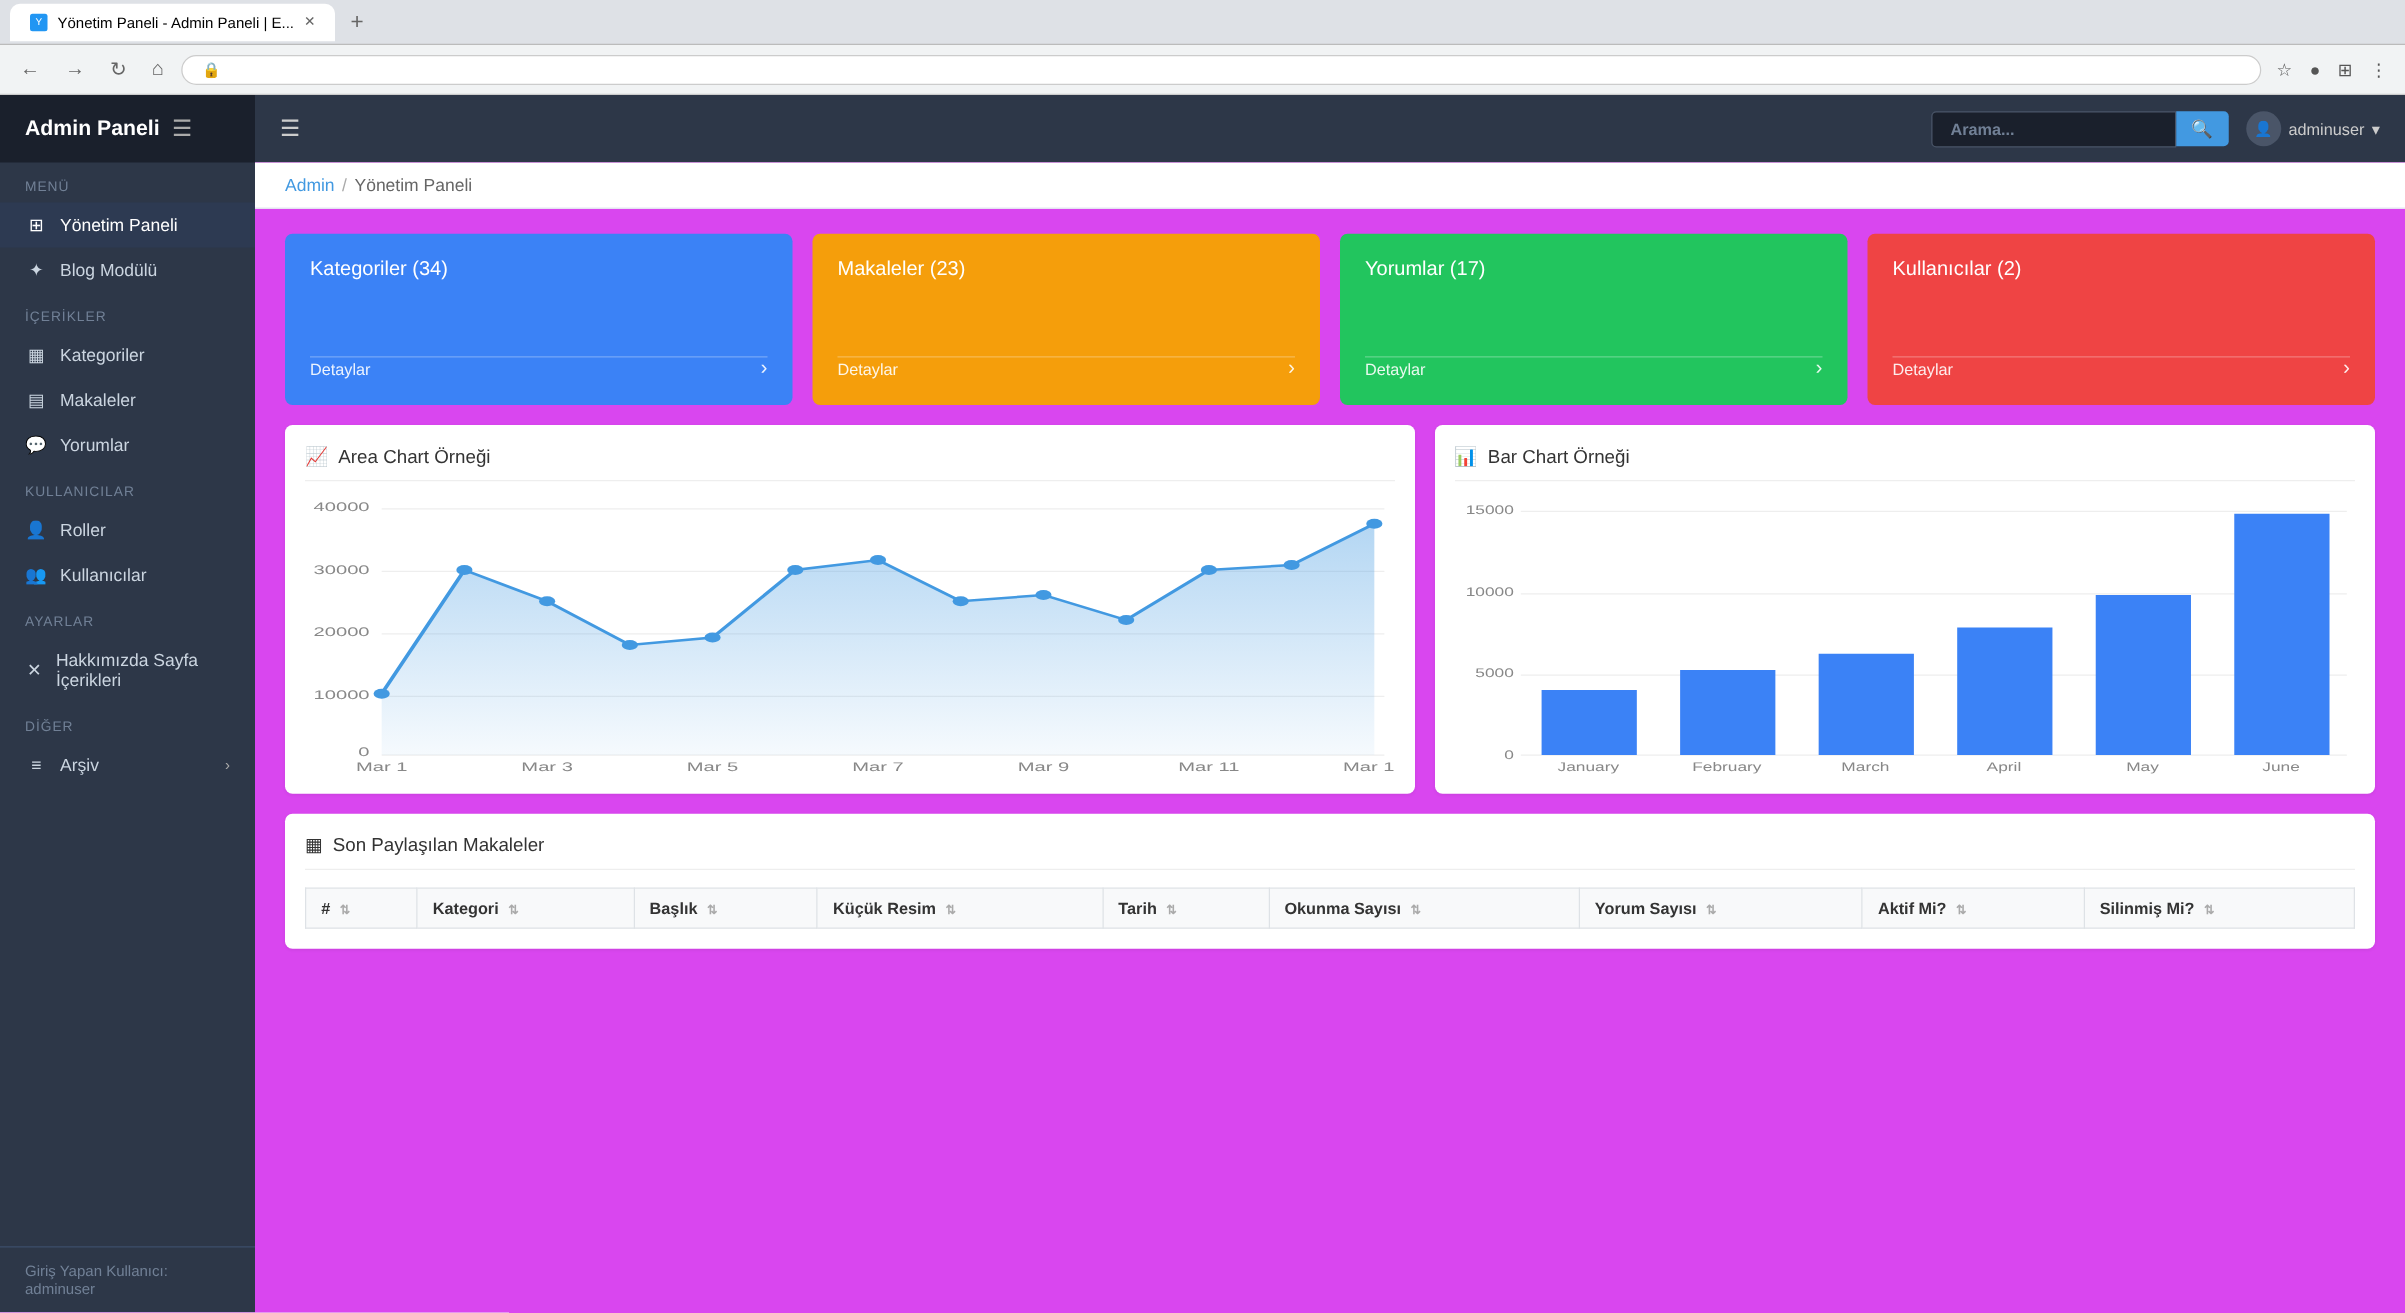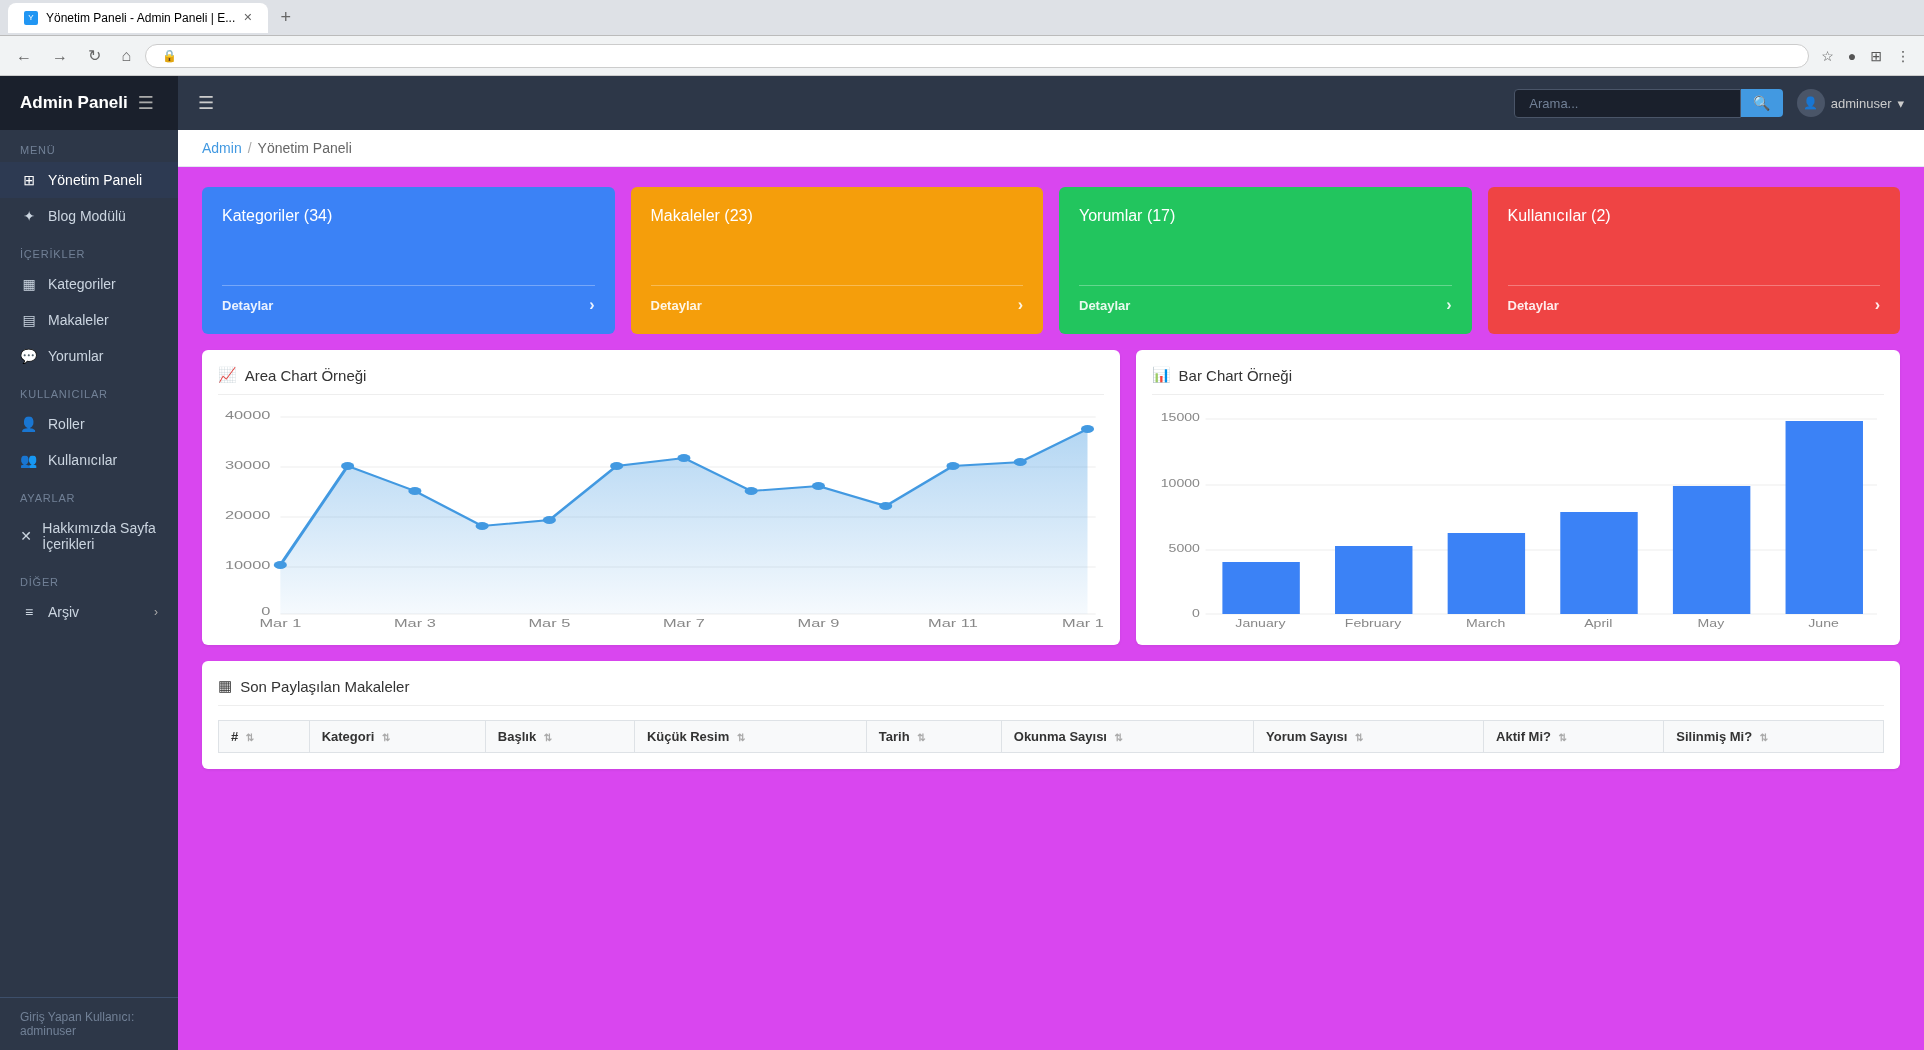--- a/index.html
+++ b/index.html
@@ -16,41 +16,41 @@
     .address-bar { flex: 1; background: white; border: 1px solid #ccc; border-radius: 20px; padding: 4px 16px; font-size: 13px; display: flex; align-items: center; gap: 8px; }
     .address-bar .lock-icon { color: #555; font-size: 12px; }
     .address-text { flex: 1; color: #333; }
     .browser-actions { display: flex; gap: 6px; align-items: center; }
     .browser-action-btn { background: none; border: none; color: #555; cursor: pointer; font-size: 14px; padding: 4px; border-radius: 50%; }
 
     
     .app-wrapper { display: flex; flex: 1; overflow: hidden; }
 
     
-    .sidebar { width: 178px; background: #2d3748; color: #ccc; display: flex; flex-direction: column; overflow-y: auto; flex-shrink: 0; }
+    .sidebar { width: 204px; background: #2d3748; color: #ccc; display: flex; flex-direction: column; overflow-y: auto; flex-shrink: 0; }
     .sidebar-brand { background: #1a202c; padding: 16px 20px; display: flex; align-items: center; gap: 10px; }
     .sidebar-brand-title { color: white; font-size: 17px; font-weight: 600; }
     .hamburger-btn { color: #aaa; cursor: pointer; font-size: 18px; }
     .sidebar-section-label { padding: 14px 20px 6px; font-size: 11px; color: #718096; text-transform: uppercase; letter-spacing: 0.8px; }
     .sidebar-item { padding: 10px 20px; display: flex; align-items: center; gap: 10px; cursor: pointer; color: #cbd5e0; font-size: 14px; }
     .sidebar-item:hover, .sidebar-item.active { background: #3d4f6b; color: white; }
     .sidebar-item.active { background: #2d3a52; }
     .sidebar-icon { font-size: 14px; width: 18px; text-align: center; }
     .sidebar-item-label { }
     .sidebar-footer { margin-top: auto; padding: 12px 20px; border-top: 1px solid #3d4f6b; font-size: 12px; color: #718096; }
 
     
     .main { flex: 1; display: flex; flex-direction: column; overflow: hidden; }
 
     
     .topnav { background: #2d3748; display: flex; align-items: center; justify-content: space-between; padding: 0 20px; height: 54px; flex-shrink: 0; }
     .topnav-left { display: flex; align-items: center; gap: 14px; }
     .topnav-hamburger { color: #ccc; cursor: pointer; font-size: 18px; }
     .search-container { display: flex; align-items: center; }
-    .search-input { background: #1a202c; border: 1px solid #4a5568; border-radius: 4px 0 0 4px; padding: 6px 14px; color: #14b8a6; font-size: 13px; width: 227px; outline: none; }
+    .search-input { background: #1a202c; border: 1px solid #4a5568; border-radius: 4px 0 0 4px; padding: 6px 14px; color: #14b8a6; font-size: 13px; width: 196px; outline: none; font-weight: bold; }
     .search-input::placeholder { color: #718096; }
     .search-btn { background: #4299e1; border: none; border-radius: 0 4px 4px 0; padding: 6px 12px; color: white; cursor: pointer; font-size: 14px; }
     .topnav-right { display: flex; align-items: center; gap: 14px; }
     .user-btn { color: #ccc; cursor: pointer; display: flex; align-items: center; gap: 6px; font-size: 13px; }
     .user-avatar { width: 28px; height: 28px; border-radius: 50%; background: #4a5568; display: flex; align-items: center; justify-content: center; color: white; font-size: 12px; }
 
     
     .content { flex: 1; overflow-y: auto; padding: 0; background: #d946ef; }
 
     
@@ -60,21 +60,21 @@
     .breadcrumb-sep { color: #aaa; }
 
     
     .stat-cards { display: flex; gap: 0; padding: 20px 24px 16px; gap: 16px; }
     .stat-card { flex: 1; border-radius: 6px; padding: 20px; display: flex; flex-direction: column; justify-content: space-between; min-height: 90px; gap: 40px; }
     .stat-card.blue { background: #3b82f6; }
     .stat-card.yellow { background: #f59e0b; }
     .stat-card.green { background: #22c55e; }
     .stat-card.red { background: #ef4444; }
     .stat-card-title { color: white; font-size: 16px; font-weight: 500; margin-bottom: 20px; }
-    .stat-card-footer { display: flex; align-items: center; justify-content: space-between; border-top: 1px solid rgba(255,255,255,0.3); padding-top: 10px; font-weight: bold; }
+    .stat-card-footer { display: flex; align-items: center; justify-content: space-between; border-top: 1px solid rgba(255,255,255,0.3); padding-top: 0; }
     .stat-card-footer a { color: rgba(255,255,255,0.9); text-decoration: none; font-size: 13px; }
     .stat-card-arrow { color: rgba(255,255,255,0.9); font-size: 16px; }
 
     
     .charts-row { display: flex; gap: 16px; padding: 0 24px 16px; }
     .chart-box { background: white; border-radius: 6px; padding: 16px; flex: 1; box-shadow: 0 1px 3px rgba(0,0,0,0.07); }
     .chart-box-right { background: white; border-radius: 6px; padding: 16px; flex: 0 0 45%; box-shadow: 0 1px 3px rgba(0,0,0,0.07); }
     .chart-title { font-size: 15px; font-weight: 500; color: #333; margin-bottom: 14px; display: flex; align-items: center; gap: 8px; border-bottom: 1px solid #eee; padding-bottom: 10px; }
 
     

